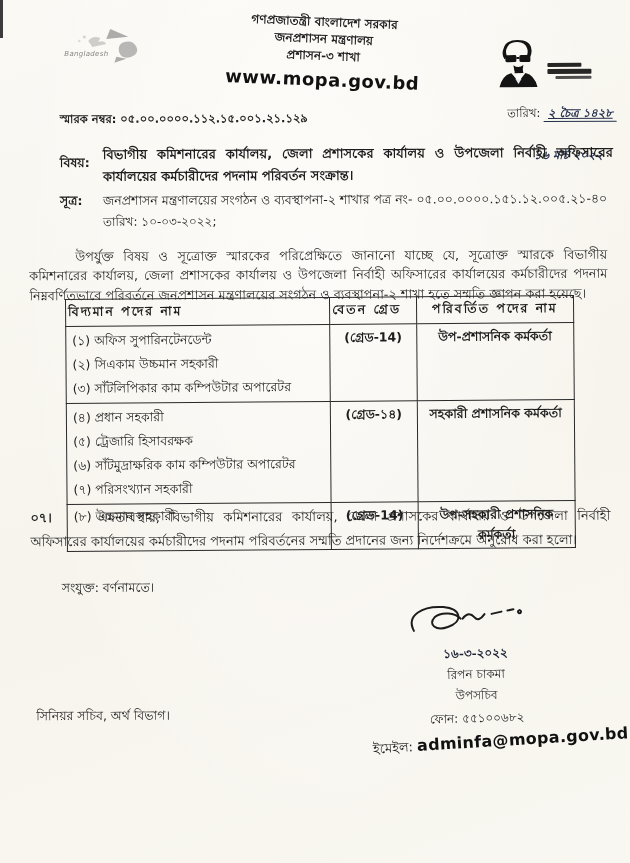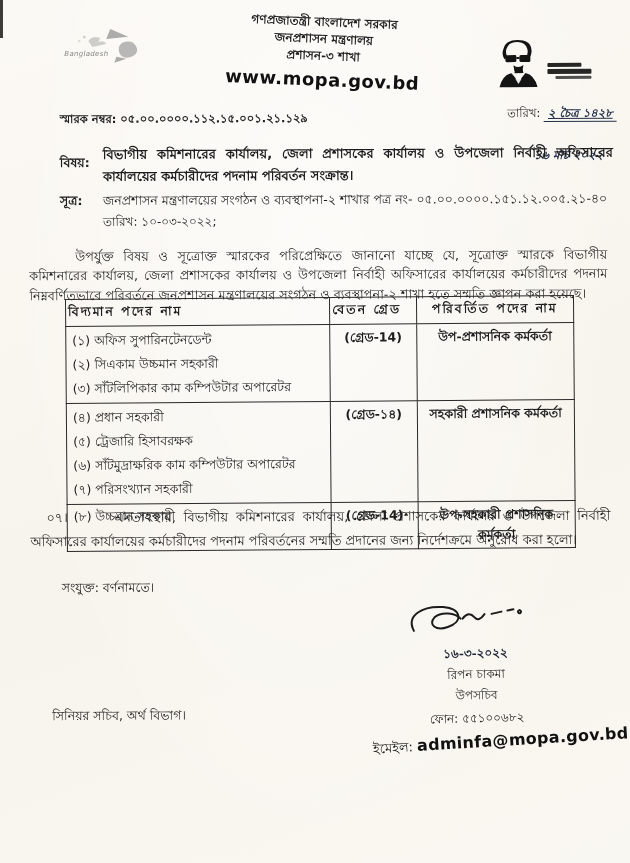--- a/index.html
+++ b/index.html
@@ -50,33 +50,33 @@
   .memo-table .col3 { width:31%; text-align:center; }
   .memo-table td.cell-grade, .memo-table td.cell-changed { text-align:center; font-weight:bold; padding-top:4px; }
   .post-item { line-height:24px; white-space:nowrap; }
   tr.r1 td { height:76px; }
   tr.r2 td { height:98px; }
   tr.r3 td { height:28px; }
   tr.r3 td .post-item { line-height:20px; }
 
   
   .para2 { position:absolute; left:30px; top:492px; width:580px; font-size:13px; line-height:24px; text-align:justify; }
-  .para2 .num { font-weight:normal;margin-left:16px; }
+  .para2 .num { font-weight:bold; }
   .para2 .sp { display:inline-block; width:46px; }
   .attachment { position:absolute; left:61px; top:578px; font-size:12.5px; }
 
   
   .sig-block { position:absolute; left:370px; top:600px; width:210px; text-align:center; transform: rotate(-1.2deg); }
   .sig-svg { display:block; margin:0 auto; }
   .sig-line { font-size:12px; line-height:21px; }
   .sig-date { font-family:"DejaVu Serif", serif; font-weight:bold; color:#1c2436; }
   .sig-phone { margin-top:2px; }
   .sig-email { font-size:13px; margin-top:2px; transform: rotate(-2deg); white-space:nowrap; }
   .sig-email .latin { font-size:16px; font-weight:bold; letter-spacing:.3px; color:#111; }
-  .recipient { position:absolute; left:35px; top:706px; font-size:12.5px;margin-left:16px; }
+  .recipient { position:absolute; left:35px; top:706px; font-size:12.5px; }
 
   .blogo-word { font-size:7px; color:#555; letter-spacing:.3px; }
 </style>
 </head>
 <body>
 
 <div class="page">
   <div class="scan-edge"></div>
   <div class="scan">
 

